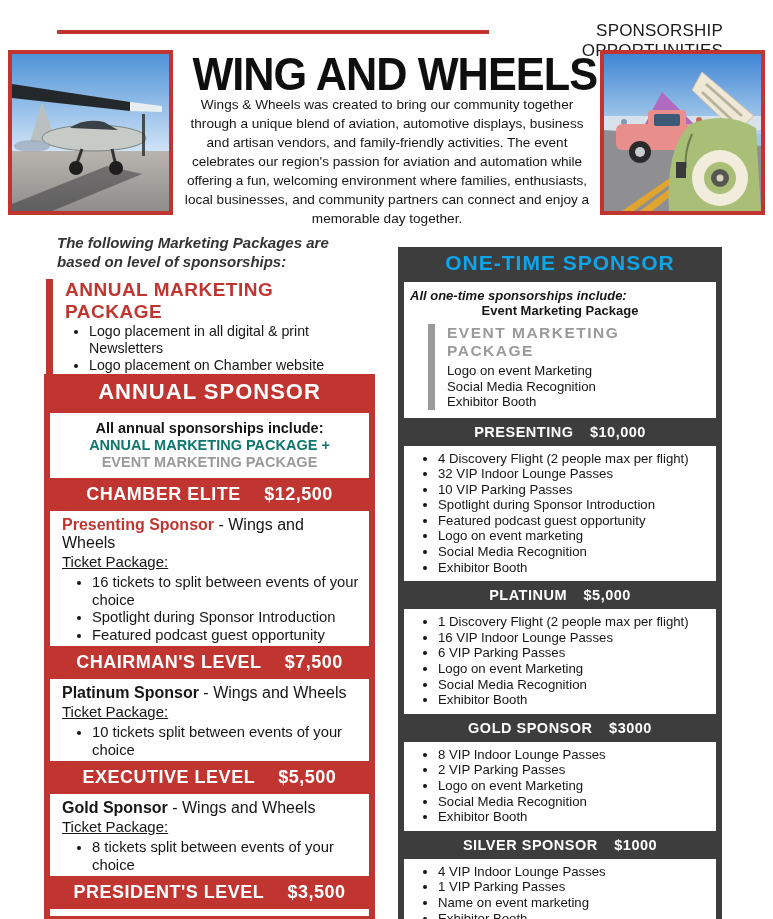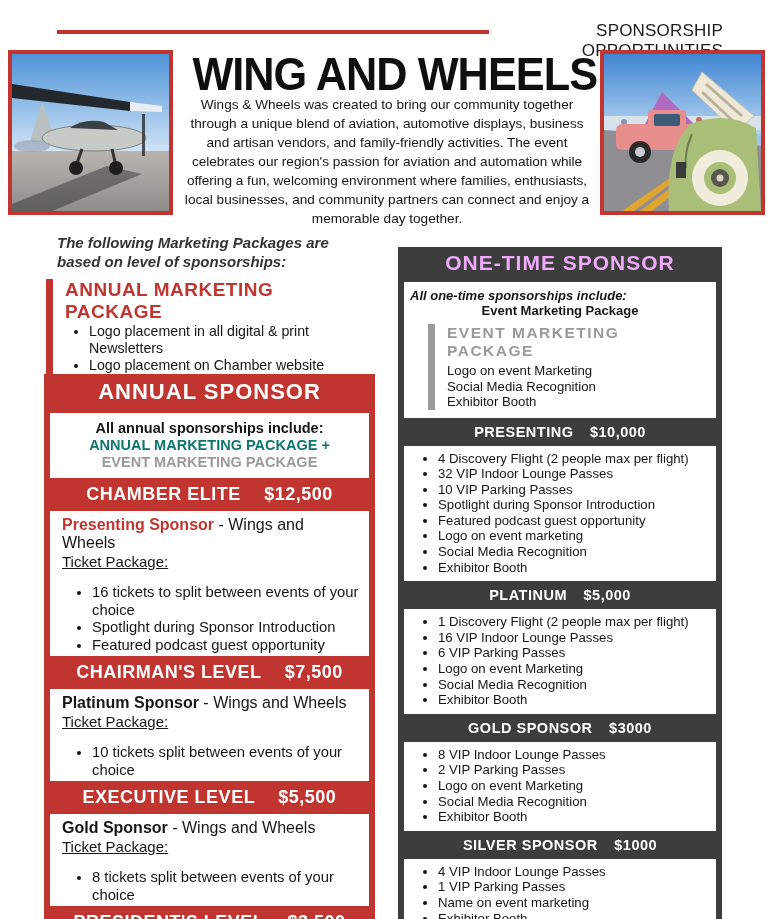--- a/index.html
+++ b/index.html
@@ -38,26 +38,26 @@
   .white-box { background:#fff; }
   .includes-box { text-align:center; padding:7px 6px 8px 6px; }
   .includes-line1 { font-size:14.5px; font-weight:700; color:#161616; }
   .includes-line2 { font-size:14.5px; font-weight:700; color:#0f766e; margin-top:1px; }
   .includes-line3 { font-size:14.5px; font-weight:700; color:#9a9a9a; margin-top:1px; }
   .tier-box { padding:5px 10px 2px 12px; }
   .sponsor-line { font-size:16px; color:#161616; }
   .sponsor-name { font-weight:700; }
   .sponsor-name.red { color:#c13530; }
   .ticket-label { font-size:15px; text-decoration:underline; color:#161616; margin-top:1px; }
-  .tier-box ul { list-style:disc; padding-left:30px; margin-top:14px; }
+  .tier-box ul { list-style:disc; padding-left:30px; margin-top:4px; }
   .tier-box li { font-size:14.8px; line-height:17.5px; color:#161616; }
   
   .dark-box { position:absolute; left:398px; top:247px; width:324px;
     background:#3d3d3d; display:flex; flex-direction:column; gap:4px; padding:0 6px 6px 6px; }
-  .dark-banner-lg { color:#f0abfc; text-align:center; font-size:21px; font-weight:800;
+  .dark-banner-lg { color:#0ea5e9; text-align:center; font-size:21px; font-weight:800;
     letter-spacing:1px; padding:4px 0 3px 0; }
   .dark-banner { color:#fff; text-align:center; font-size:14.5px; font-weight:800;
     letter-spacing:.5px; padding:2px 0; }
   .dark-banner .price-gap { margin-left:12px; }
   .ot-includes { padding:6px 6px 8px 6px; }
   .ot-line1 { text-align:left; font-size:13px; font-weight:700; font-style:italic; color:#161616; }
   .ot-line2 { text-align:center; font-size:13px; font-weight:700; color:#161616; }
   .emp { margin:6px 0 0 18px; border-left:7px solid #9a9a9a; padding-left:12px; }
   .emp-title { font-size:15.5px; font-weight:700; color:#9a9a9a; letter-spacing:1.5px; margin-bottom:3px; }
   .emp-line { font-size:13.2px; line-height:15.5px; color:#161616; }

